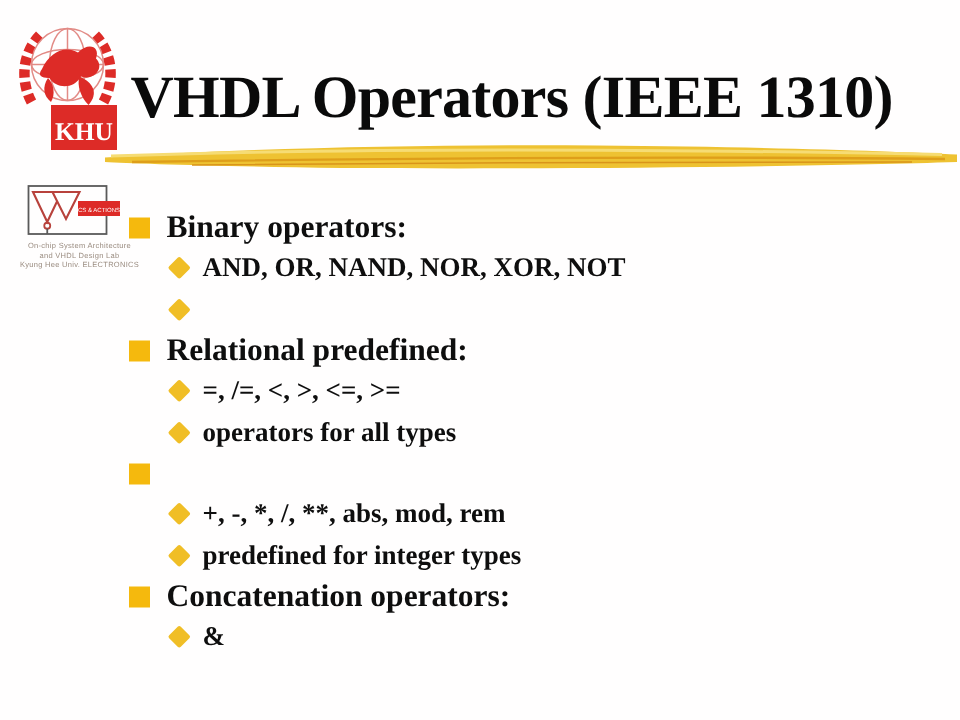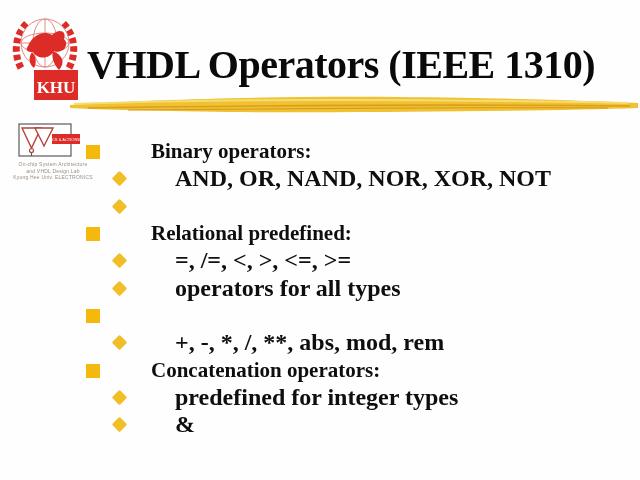--- a/index.html
+++ b/index.html
@@ -20,24 +20,24 @@
   .lab-logo svg{display:block;}
   .lab-caption{
     margin-top:1px;text-align:center;color:#9a8c80;
     font-family:"Liberation Sans",sans-serif;font-size:5px;line-height:6.5px;
     letter-spacing:0.2px;
   }
   .lab-caption div{white-space:nowrap;}
   
   .content{position:absolute;left:86px;top:138px;width:548px;}
   .row{display:flex;align-items:center;height:27.3px;}
-  .row .txt{white-space:nowrap;font-weight:700;color:#0e0e0e;margin-left:40px;}
+  .row .txt{white-space:nowrap;font-weight:700;color:#0e0e0e;}
   .row.l1 .txt{font-size:21px;}
   .row.l2{padding-left:28px;}
-  .row.l2 .txt{font-size:24px;}
+  .row.l2 .txt{font-size:18px;}
   .sq{
     flex:0 0 auto;width:14px;height:14px;background:#F5B90D;margin-right:11px;margin-top:1px;
   }
   .dia{
     flex:0 0 auto;width:11px;height:11px;background:#F0BE26;margin-right:10px;
     transform:rotate(45deg);border-radius:1.5px;
   }
 </style>
 </head>
 <body>
@@ -118,28 +118,28 @@
       <span class="txt">operators for all types</span>
     </div>
 
     <div class="row l1">
       <span class="sq"></span>
     </div>
     <div class="row l2">
       <span class="dia"></span>
       <span class="txt">+, -, *, /, **, abs, mod, rem</span>
     </div>
+    <div class="row l2">
+      <span class="dia"></span>
+      <span class="txt">predefined for integer types</span>
+    </div>
+
     <div class="row l1">
       <span class="sq"></span>
       <span class="txt">Concatenation operators:</span>
-    </div>
-
-    <div class="row l2">
-      <span class="dia"></span>
-      <span class="txt">predefined for integer types</span>
     </div>
     <div class="row l2">
       <span class="dia"></span>
       <span class="txt">&amp;</span>
     </div>
 
   </div>
 </div>
 
 </body></html>

